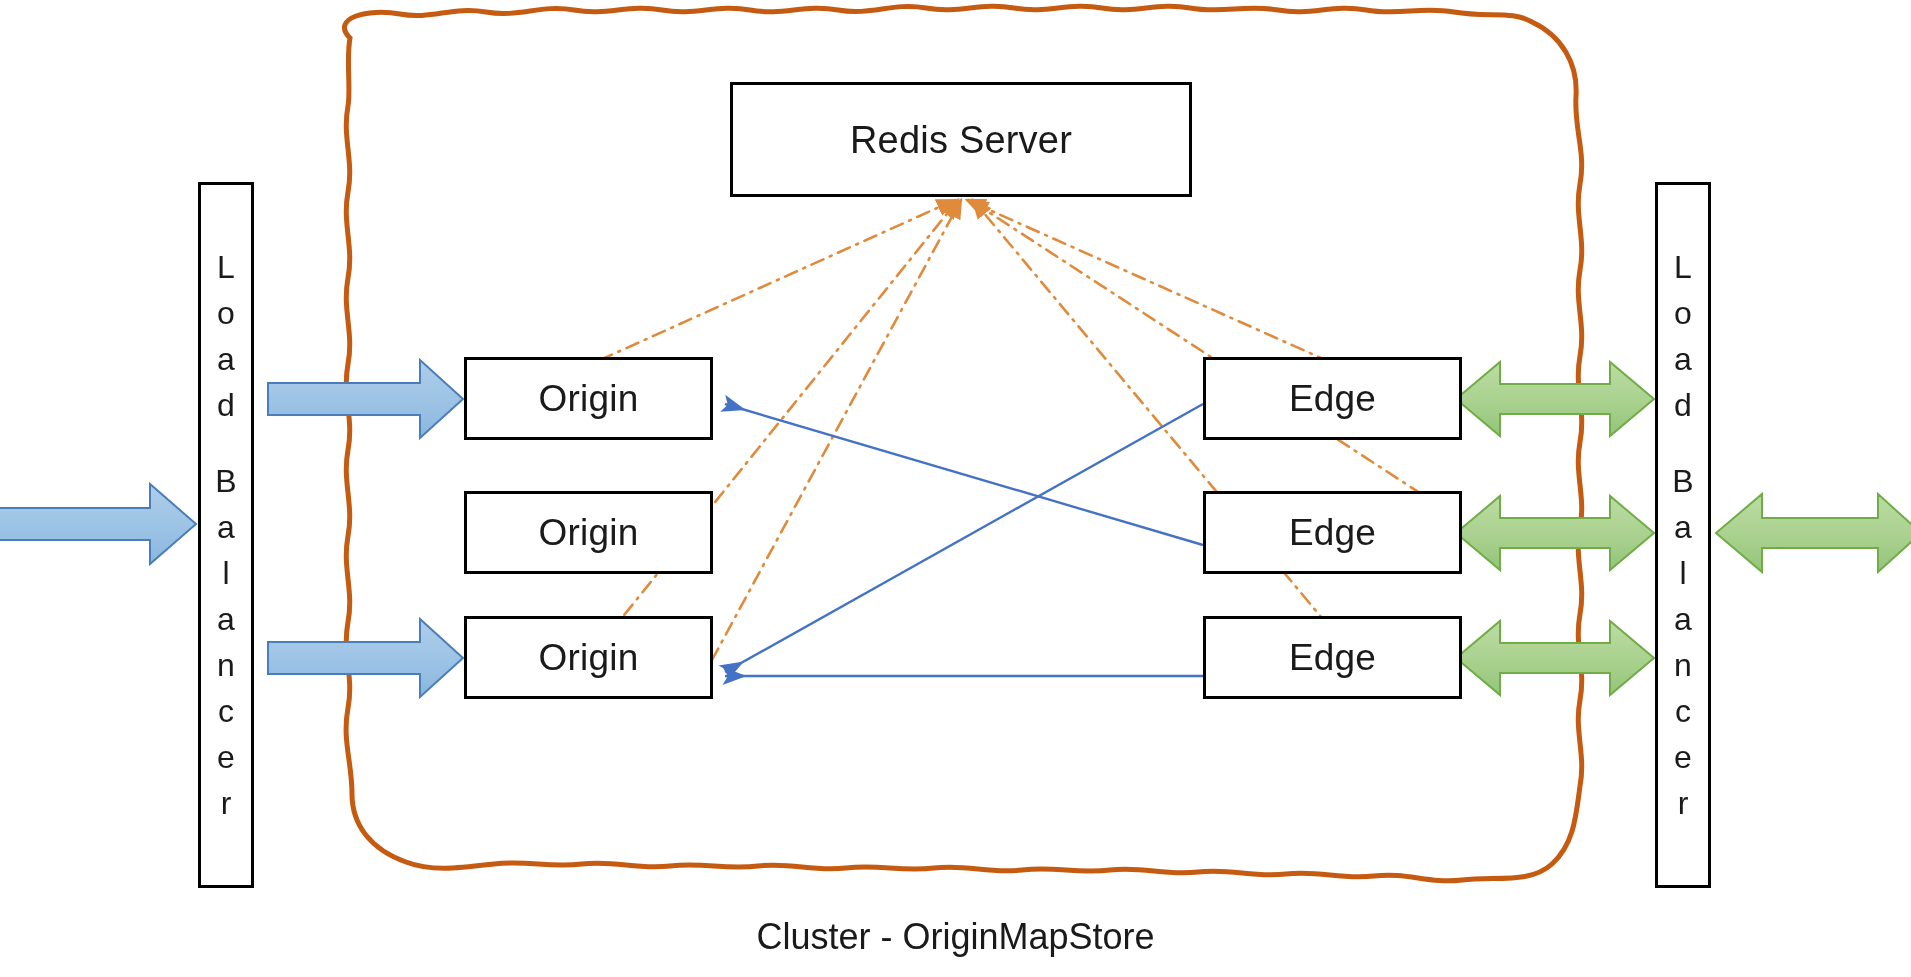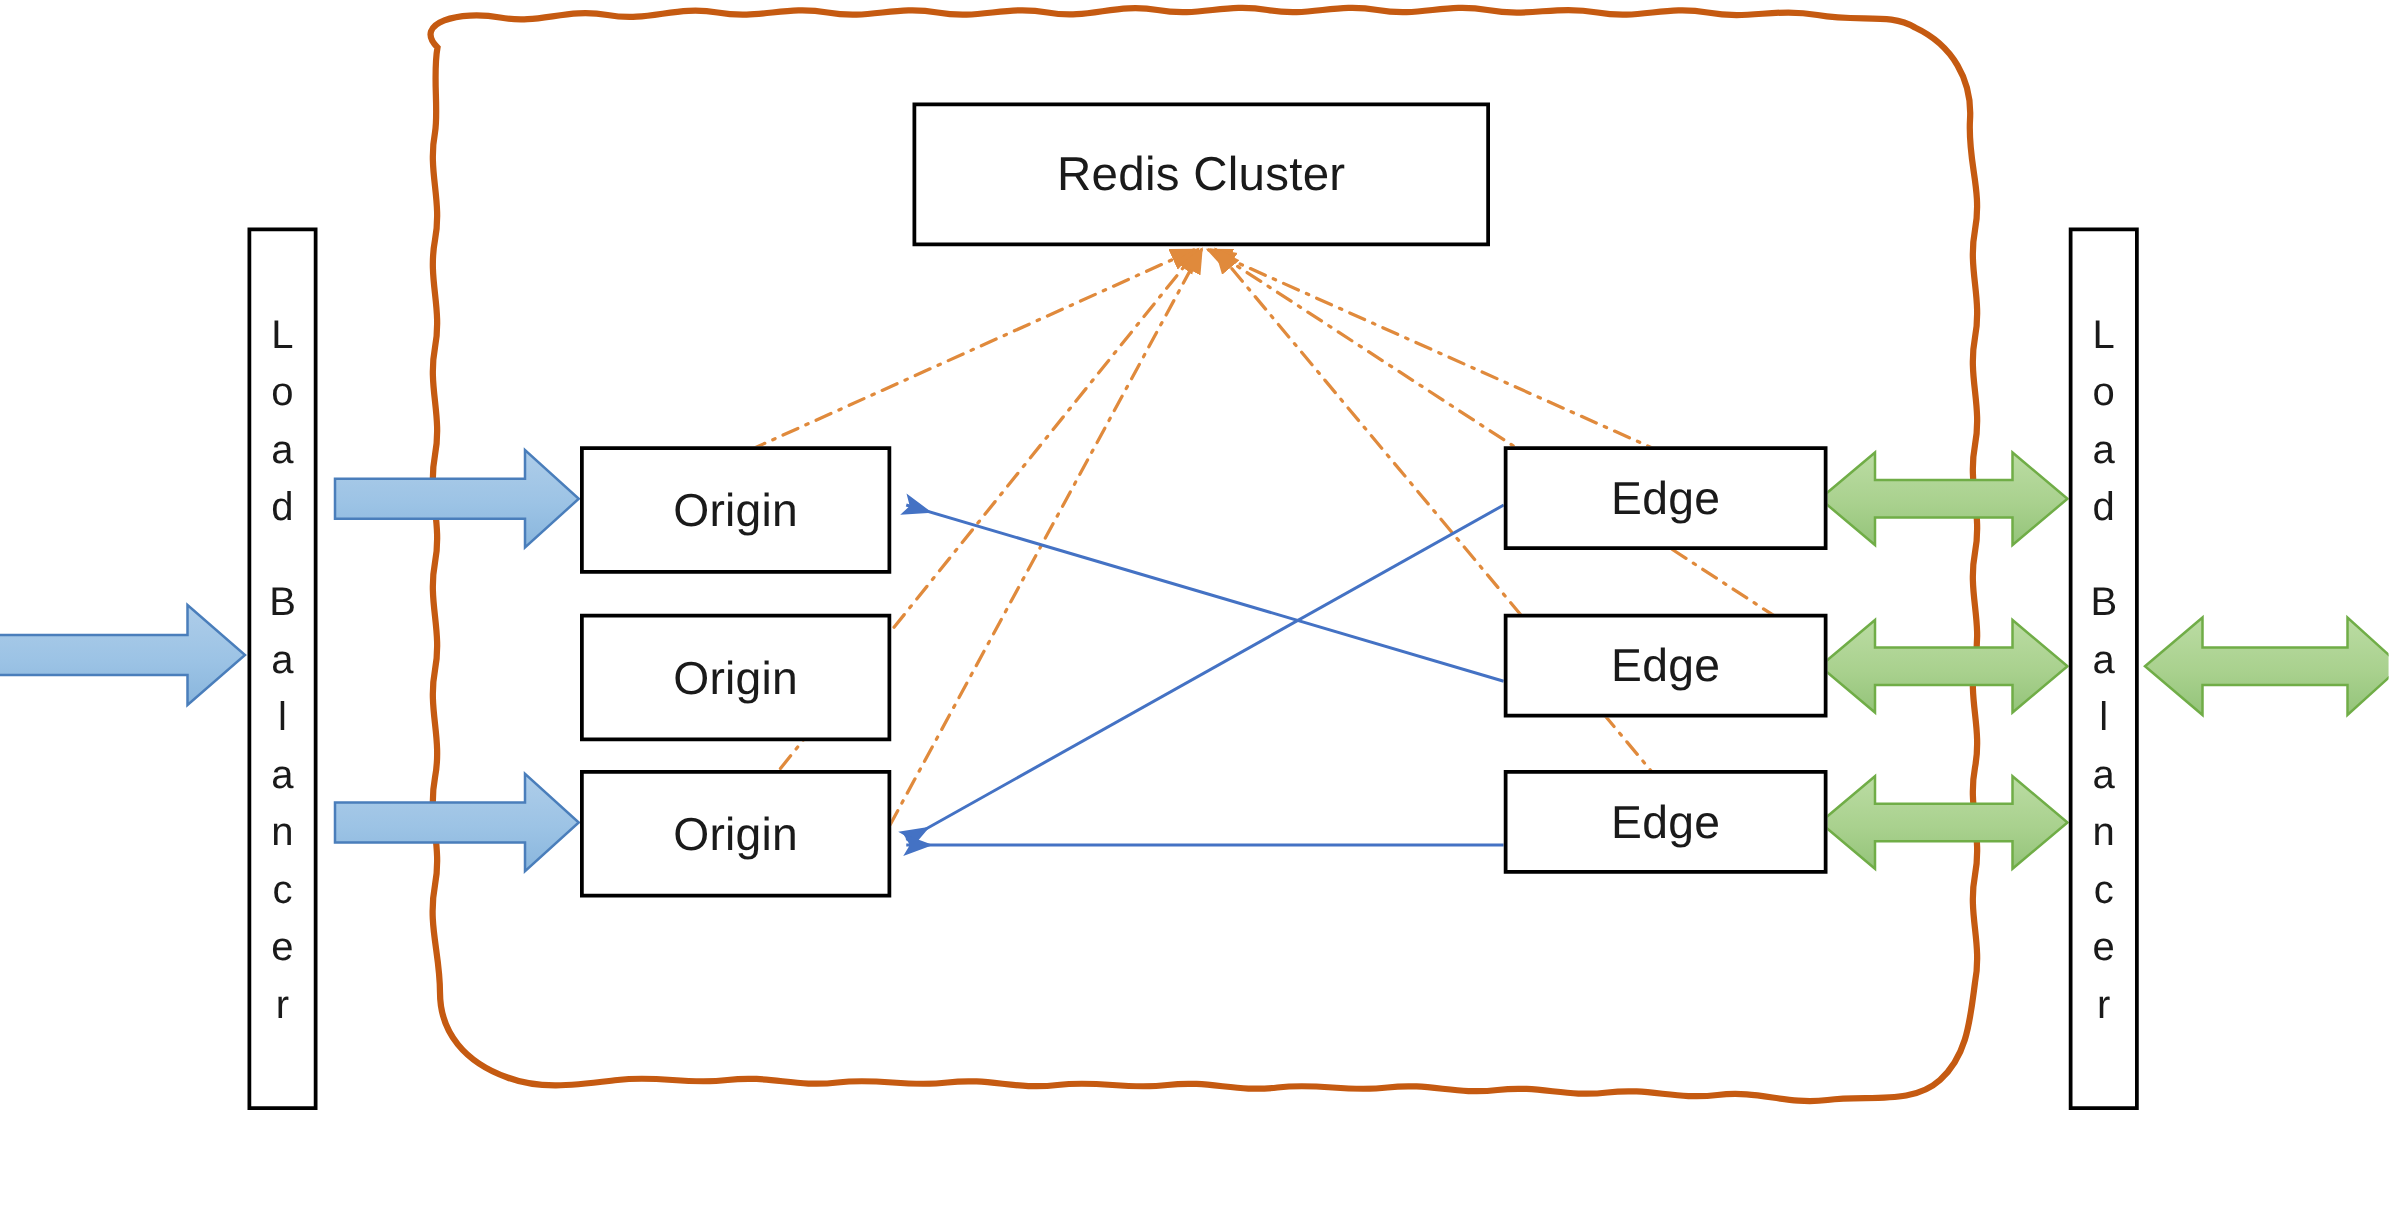--- a/index.html
+++ b/index.html
@@ -41,21 +41,21 @@
     letter-spacing: 0.2px;
     line-height: 1;
   }
   .redis-box {
     left: 730px;
     top: 82px;
     width: 462px;
     height: 115px;
   }
   .redis-box .node-label { font-size: 38px; }
-  .origin-box { left: 464px; width: 249px; height: 102px; }
+  .origin-box { left: 464px; width: 249px; height: 83px; }
   .edge-box   { left: 1203px; width: 259px; height: 83px; }
   .row1 { top: 357px; }
   .row2 { top: 491px; }
   .row3 { top: 616px; }
 
   .lb-box {
     position: absolute;
     background: #ffffff;
     border: 3px solid #000000;
     box-sizing: border-box;
@@ -193,21 +193,21 @@
       <path d="M 1456 533 L 1500 496 L 1500 518 L 1610 518 L 1610 496 L 1654 533
                L 1610 570 L 1610 548 L 1500 548 L 1500 570 Z" fill="url(#greengrad)" stroke="#70AD47" stroke-width="2"></path>
       <path d="M 1456 658 L 1500 621 L 1500 643 L 1610 643 L 1610 621 L 1654 658
                L 1610 695 L 1610 673 L 1500 673 L 1500 695 Z" fill="url(#greengrad)" stroke="#70AD47" stroke-width="2"></path>
       <path d="M 1716 533 L 1762 494 L 1762 518 L 1878 518 L 1878 494 L 1921 533
                L 1878 572 L 1878 548 L 1762 548 L 1762 572 Z" fill="url(#greengrad)" stroke="#70AD47" stroke-width="2"></path>
     </g>
   </svg>
 
   <div class="node-box redis-box">
-    <span class="node-label">Redis Cluster</span>
+    <span class="node-label">Redis Server</span>
   </div>
 
   <div class="node-box origin-box row1">
     <span class="node-label">Origin</span>
   </div>
   <div class="node-box origin-box row2">
     <span class="node-label">Origin</span>
   </div>
   <div class="node-box origin-box row3">
     <span class="node-label">Origin</span>
@@ -256,14 +256,15 @@
         <span class="lb-char">a</span>
         <span class="lb-char">l</span>
         <span class="lb-char">a</span>
         <span class="lb-char">n</span>
         <span class="lb-char">c</span>
         <span class="lb-char">e</span>
         <span class="lb-char">r</span>
       </div>
   </div>
 
+  <div class="caption">Cluster - OriginMapStore</div>
 
 </div>
 
 </body></html>

